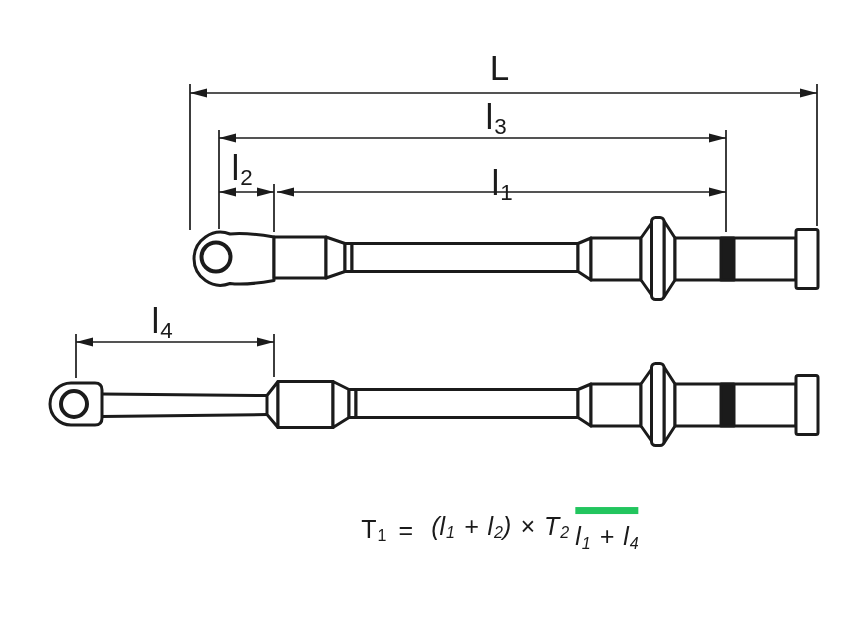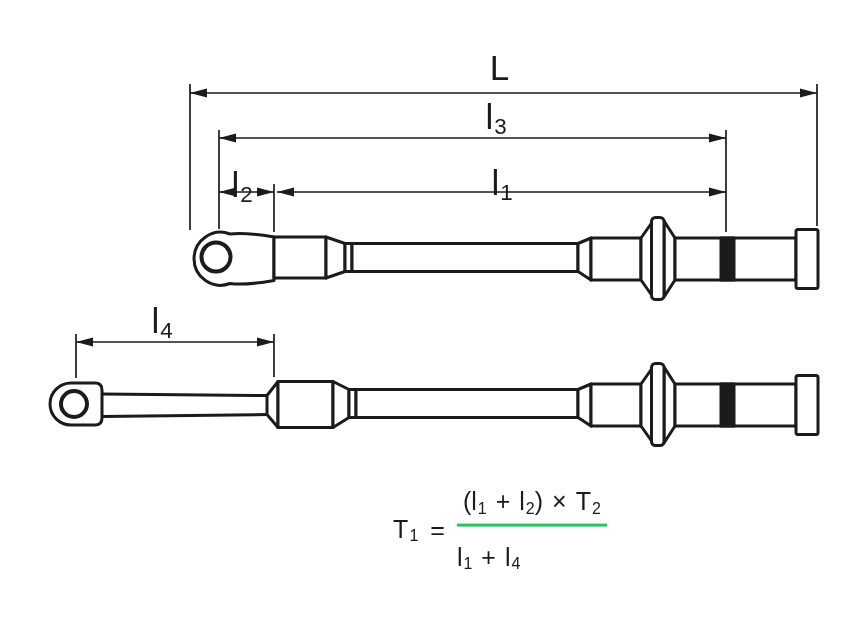--- a/index.html
+++ b/index.html
@@ -34,27 +34,27 @@
     top: 530px;
     transform: translate(-50%, -50%);
     display: flex;
     align-items: center;
     font-size: 25px;
     line-height: 1.15;
     white-space: nowrap;
     color: #1b1b1b;
   }
   .formula .eq { margin: 0 12px; }
-  .frac { display: inline-flex; flex-direction: column; align-items: center; }
+  .frac { display: inline-flex; flex-direction: row; align-items: center; font-style: italic; }
   .frac .num { padding: 0 6px 6px 6px; }
   .frac .den {
     align-self: stretch;
     text-align: left;
-    border-top: 3px solid #22c55e;
-    padding-top: 16px;
+    border-top: 7px solid #22c55e;
+    padding-top: 8px;
   }
   .op { margin: 0 9px; }
 </style>
 </head>
 <body>
 
 <div class="stage">
 
   <svg class="art" width="865" height="636" viewBox="0 0 865 636">
 
@@ -140,21 +140,21 @@
       <rect x="675" y="384" width="121" height="42"></rect>
       <rect x="721" y="384" width="13" height="42" fill="#1b1b1b"></rect>
       <rect x="796" y="375.5" width="22" height="59" rx="2"></rect>
     </g>
   </svg>
 
   <div class="dim-label" style="left:500px; top:70px"><span>L</span><span class="sub"></span></div>
 
   <div class="dim-label" style="left:496px; top:119px"><span>l</span><span class="sub">3</span></div>
 
-  <div class="dim-label" style="left:242px; top:187px"><span>l</span><span class="sub">2</span></div>
+  <div class="dim-label" style="left:242px; top:170px"><span>l</span><span class="sub">2</span></div>
 
   <div class="dim-label" style="left:502px; top:185px"><span>l</span><span class="sub">1</span></div>
 
   <div class="dim-label" style="left:162px; top:323px"><span>l</span><span class="sub">4</span></div>
 
   <div class="formula">
     <span><span>T</span><span class="sub">1</span></span>
     <span class="eq">=</span>
     <span class="frac">
       <span class="num"><span>(</span><span>l</span><span class="sub">1</span><span class="op">+</span><span>l</span><span class="sub">2</span><span>)</span><span class="op">×</span><span>T</span><span class="sub">2</span></span>

